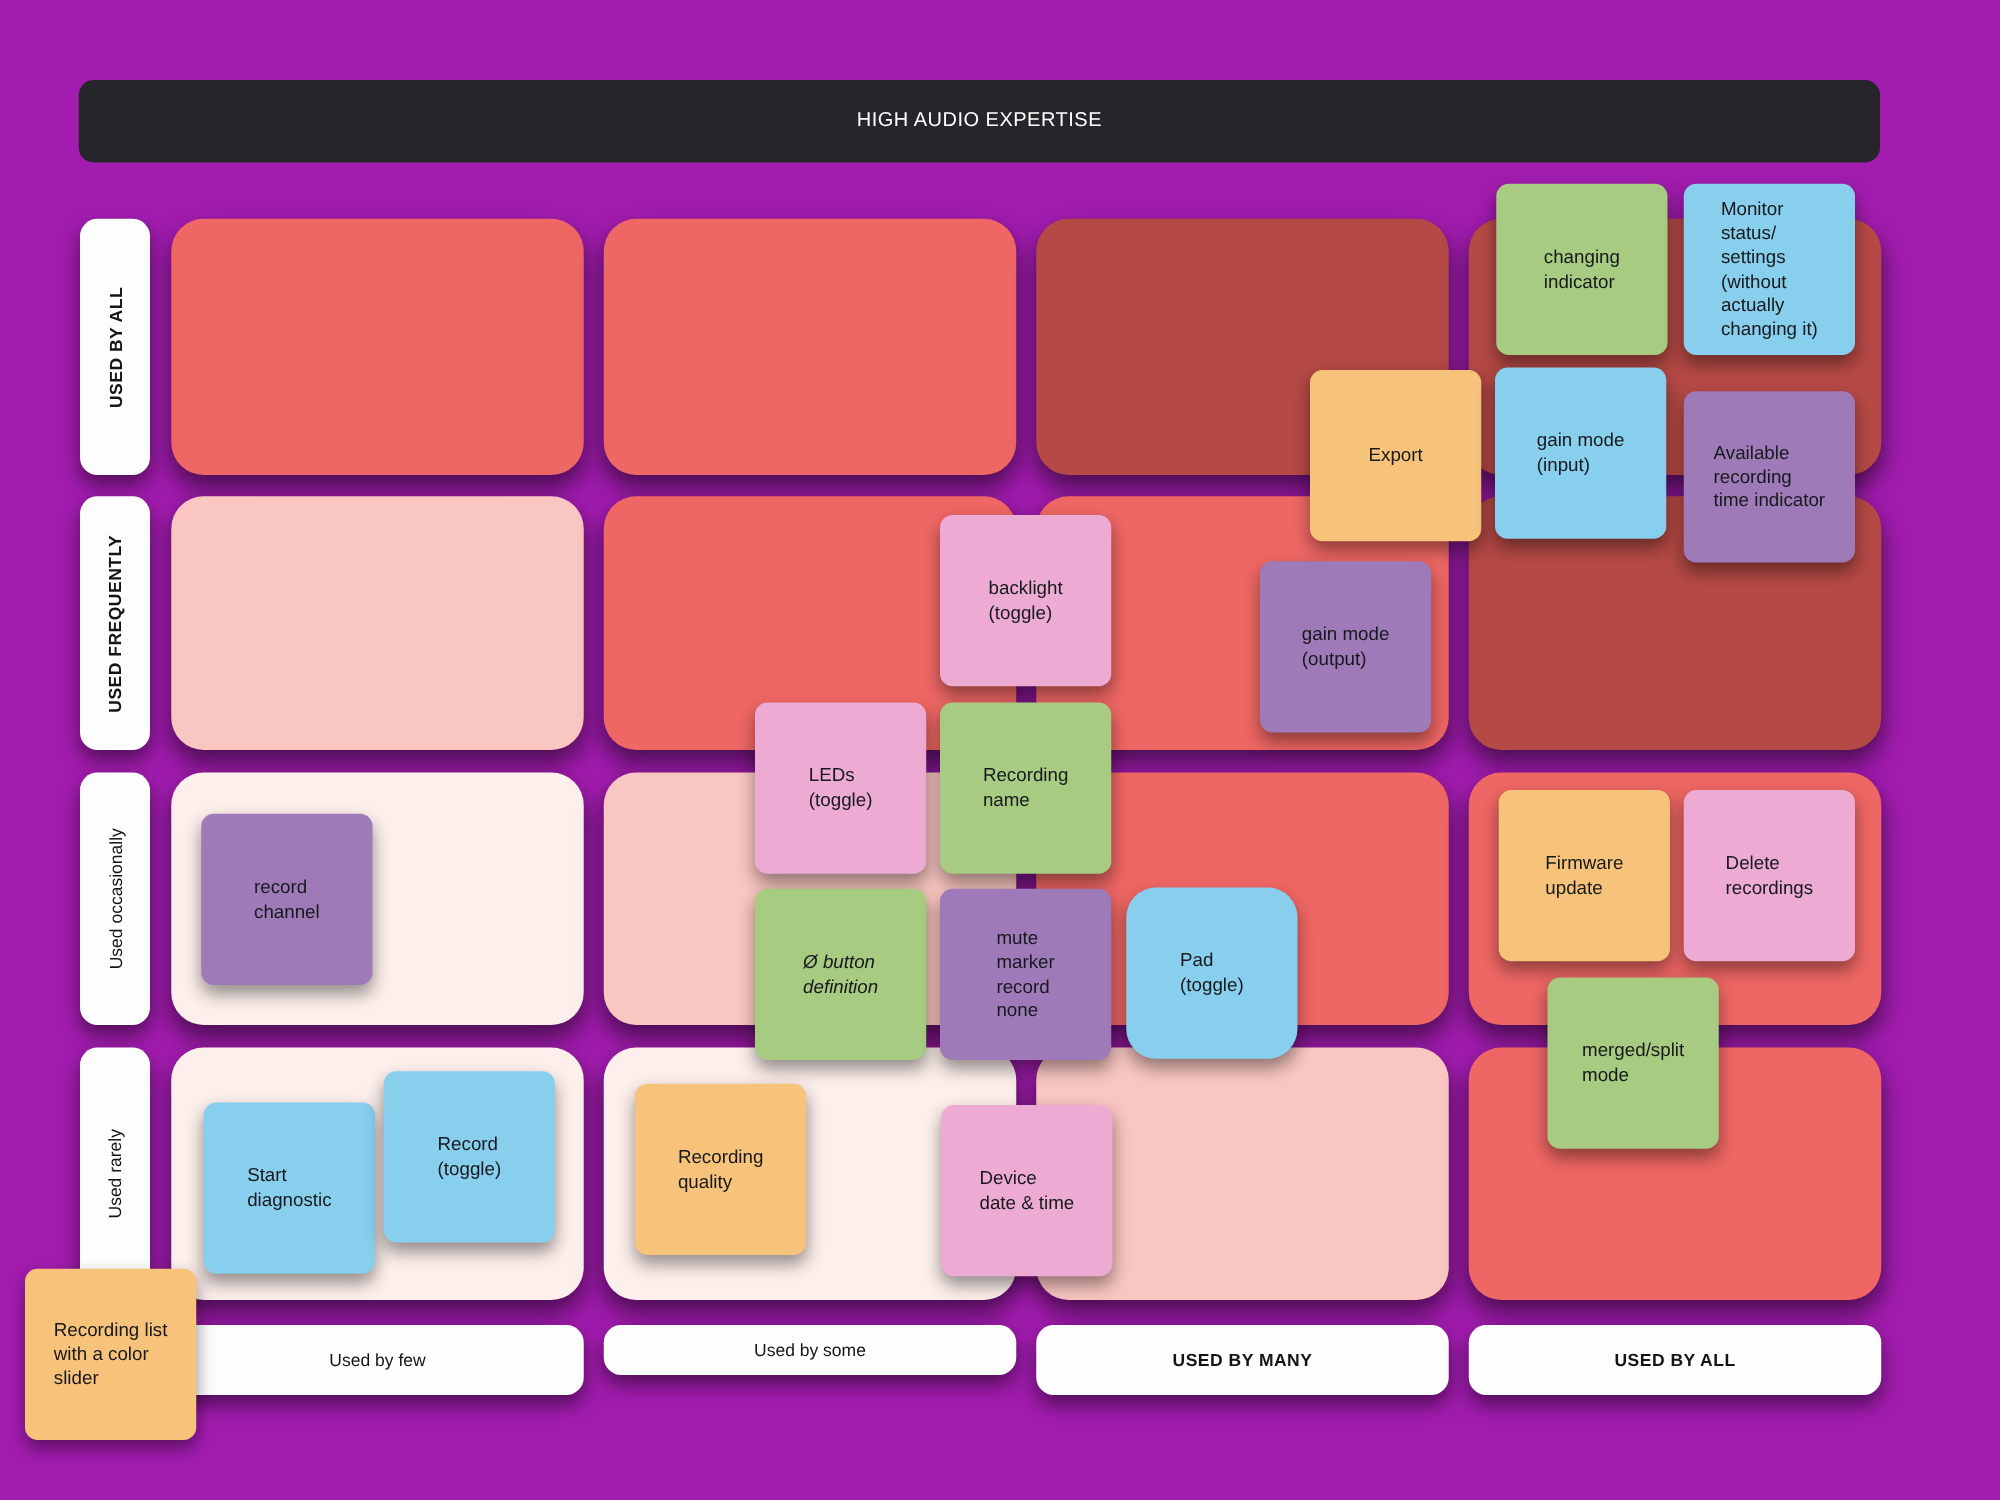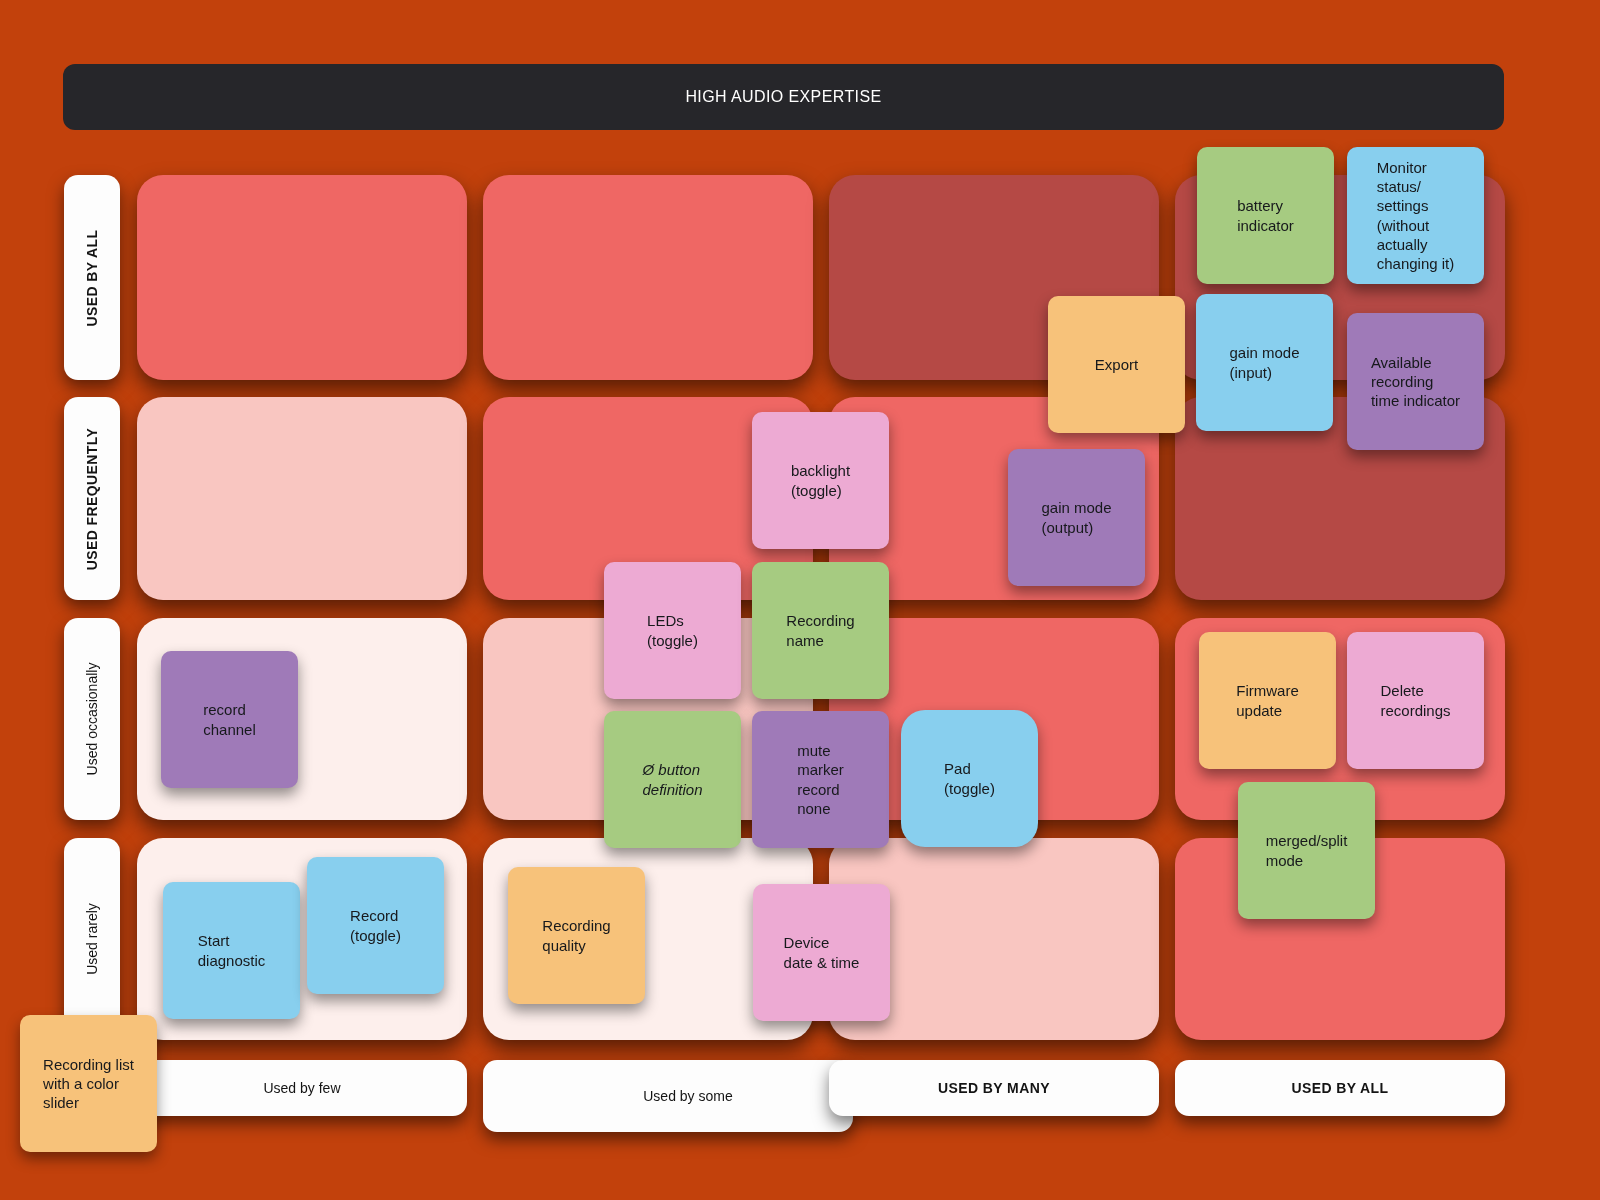--- a/index.html
+++ b/index.html
@@ -4,21 +4,21 @@
 <style>
   html, body {
     margin: 0;
     padding: 0;
     background: #000000;
   }
   .board {
     position: relative;
     width: 1600px;
     height: 1200px;
-    background: #c2410c;
+    background: #a21caf;
     overflow: hidden;
     font-family: "Liberation Sans", "DejaVu Sans", sans-serif;
   }
   .board-header {
     position: absolute;
     border-radius: 12px;
     display: flex;
     align-items: center;
     justify-content: center;
   }
@@ -105,33 +105,33 @@
         <span>Used occasionally</span>
       </div>
       <div class="axis-label vertical" style="left: 64px; top: 838px; width: 56px; height: 202px; position: absolute; background: rgb(253, 253, 253); color: rgb(20, 20, 20);">
         <span>Used rarely</span>
       </div>
     </div>
   <div id="colLabelsLayer">
       <div class="axis-label" style="left: 137px; top: 1060px; width: 330px; height: 56px; position: absolute; background: rgb(253, 253, 253); color: rgb(20, 20, 20);">
         <span>Used by few</span>
       </div>
-      <div class="axis-label" style="left: 483px; top: 1060px; width: 330px; height: 72px; position: absolute; background: rgb(253, 253, 253); color: rgb(20, 20, 20); padding-left: 40px;">
+      <div class="axis-label" style="left: 483px; top: 1060px; width: 330px; height: 40px; position: absolute; background: rgb(253, 253, 253); color: rgb(20, 20, 20);">
         <span>Used by some</span>
       </div>
       <div class="axis-label bold" style="left: 829px; top: 1060px; width: 330px; height: 56px; position: absolute; background: rgb(253, 253, 253); color: rgb(20, 20, 20);">
         <span>USED BY MANY</span>
       </div>
       <div class="axis-label bold" style="left: 1175px; top: 1060px; width: 330px; height: 56px; position: absolute; background: rgb(253, 253, 253); color: rgb(20, 20, 20);">
         <span>USED BY ALL</span>
       </div>
     </div>
   <div id="stickiesLayer">
       <div class="sticky" style="left: 1197px; top: 147px; width: 137px; height: 137px; position: absolute; background: rgb(166, 203, 129); color: rgb(23, 25, 28);">
-        <span>battery
+        <span>changing
 indicator</span>
       </div>
       <div class="sticky" style="left: 1347px; top: 147px; width: 137px; height: 137px; position: absolute; background: rgb(136, 207, 238); color: rgb(23, 25, 28);">
         <span>Monitor
 status/
 settings
 (without
 actually
 changing it)</span>
       </div>

